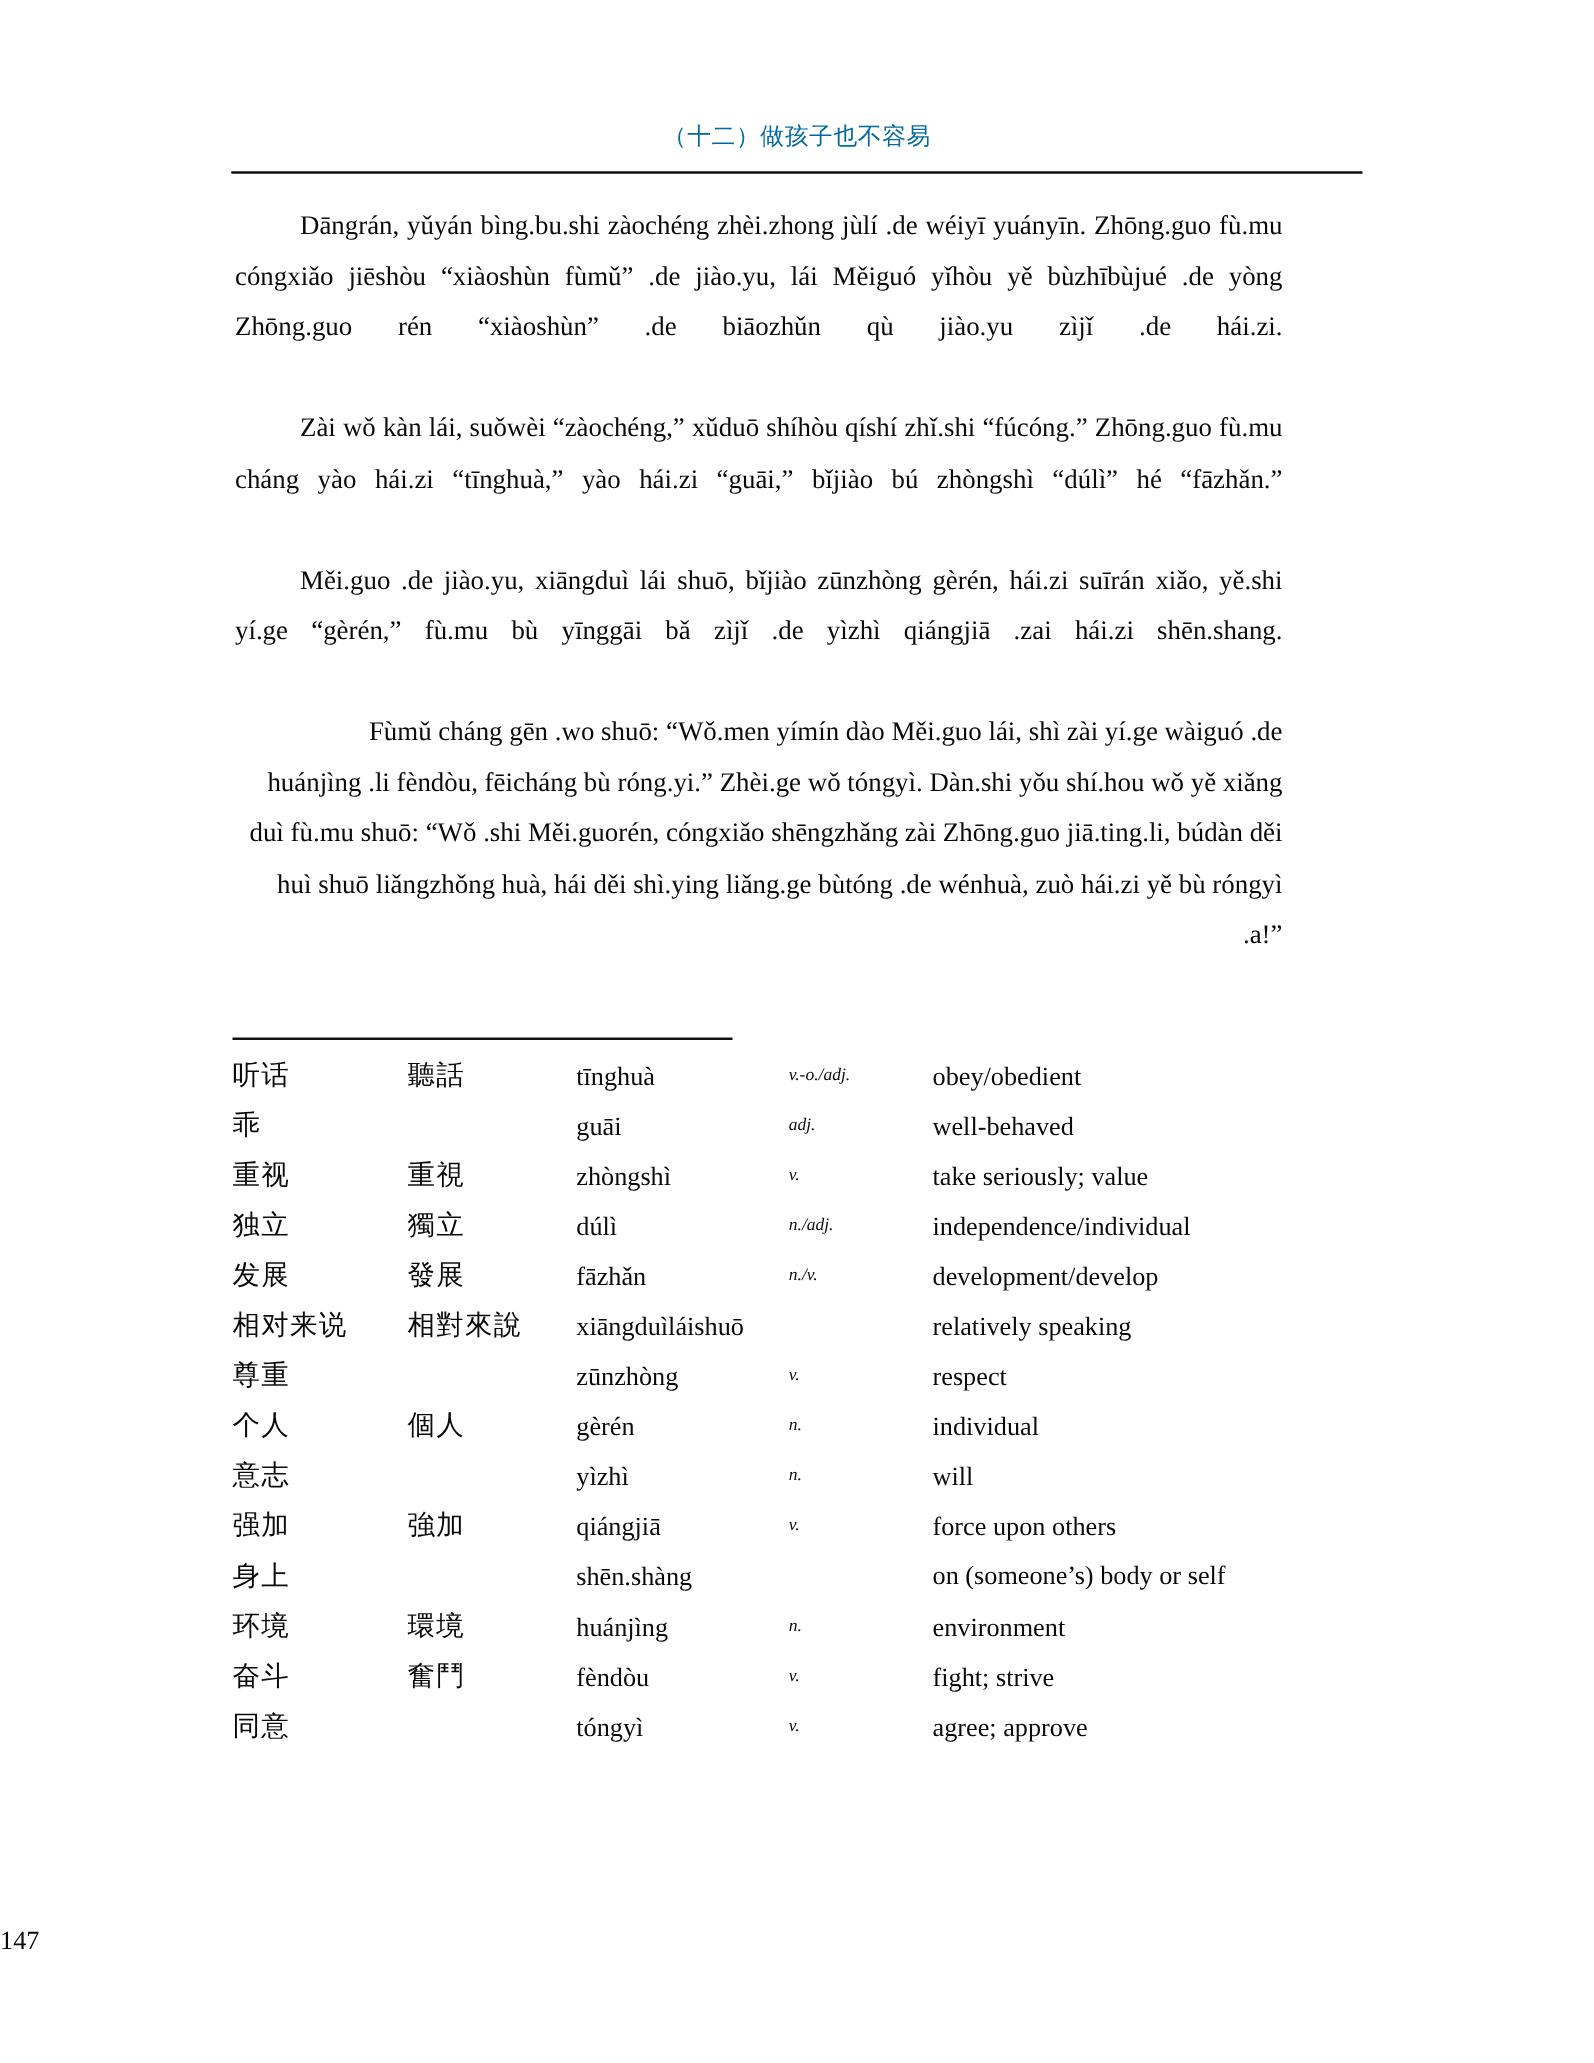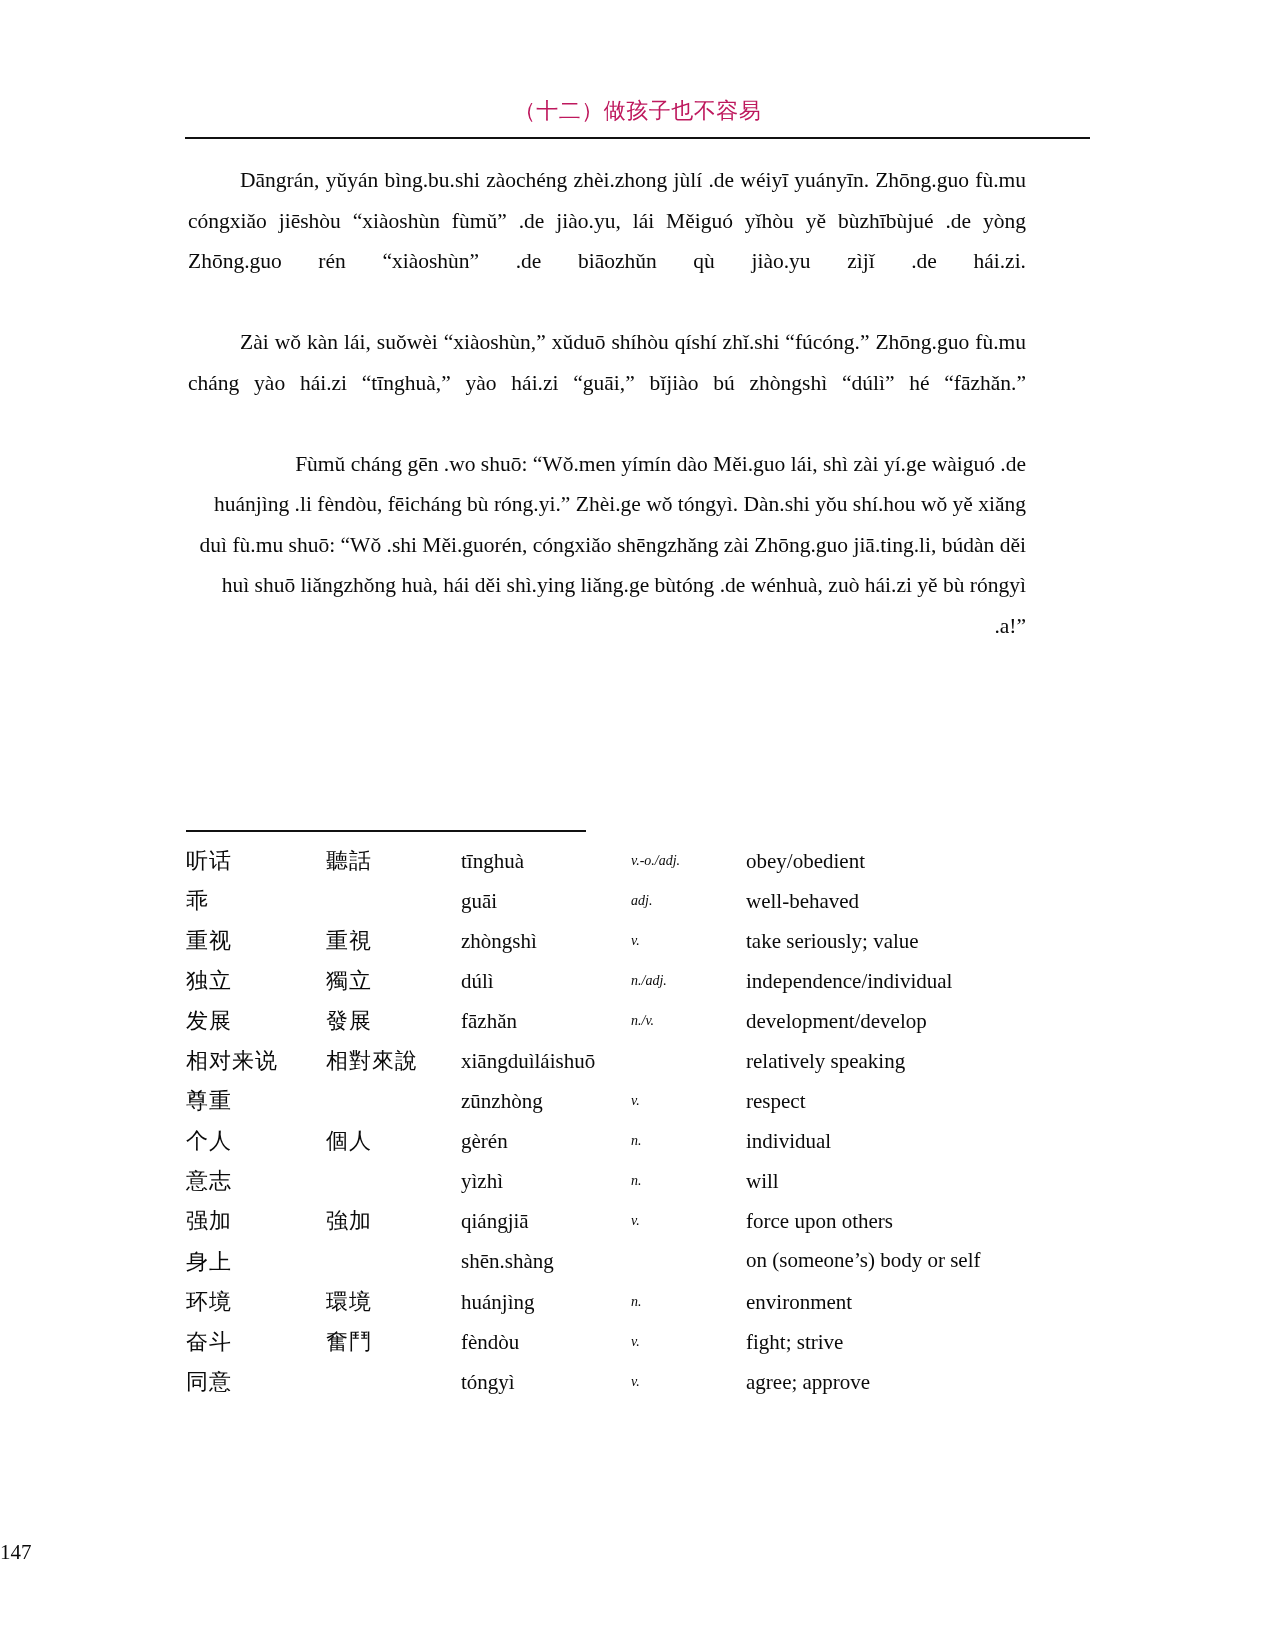--- a/index.html
+++ b/index.html
@@ -23,24 +23,24 @@
     box-sizing: border-box;
   }
 
   
   .running-head {
     position: absolute;
     top: 96px;
     left: 0;
     width: 1275px;
     text-align: center;
-    font-size: 22px;
+    font-size: 19px;
     letter-spacing: 0.5px;
     font-family: "DejaVu Sans", "Liberation Sans", sans-serif;
-    color: #be185d;
+    color: #0369a1;
   }
 
   .head-rule {
     position: absolute;
     top: 137px;
     left: 185px;
     width: 905px;
     height: 2px;
     background: #111;
   }
@@ -150,21 +150,22 @@
 <body>
 
 <div class="page">
 
   <div class="running-head">（十二）做孩子也不容易</div>
 
   <div class="head-rule"></div>
 
   <div class="body-text">
     <p>Dāngrán, yǔyán bìng.bu.shi zàochéng zhèi.zhong jùlí .de wéiyī yuányīn. Zhōng.guo fù.mu cóngxiǎo jiēshòu “xiàoshùn fùmǔ” .de jiào.yu, lái Měiguó yǐhòu yě bùzhībùjué .de yòng Zhōng.guo rén “xiàoshùn” .de biāozhǔn qù jiào.yu zìjǐ .de hái.zi.</p>
-    <p>Zài wǒ kàn lái, suǒwèi “xiàoshùn,” xǔduō shíhòu qíshí zhǐ.shi “fúcóng.” Zhōng.guo fù.mu cháng yào hái.zi “tīnghuà,” yào hái.zi “guāi,” bǐjiào bú zhòngshì “dúlì” hé “fāzhǎn.”</p>
+    <p>Zài wǒ kàn lái, suǒwèi “zàochéng,” xǔduō shíhòu qíshí zhǐ.shi “fúcóng.” Zhōng.guo fù.mu cháng yào hái.zi “tīnghuà,” yào hái.zi “guāi,” bǐjiào bú zhòngshì “dúlì” hé “fāzhǎn.”</p>
+    <p>Měi.guo .de jiào.yu, xiāngduì lái shuō, bǐjiào zūnzhòng gèrén, hái.zi suīrán xiǎo, yě.shi yí.ge “gèrén,” fù.mu bù yīnggāi bǎ zìjǐ .de yìzhì qiángjiā .zai hái.zi shēn.shang.</p>
     <p class="no-stretch">Fùmǔ cháng gēn .wo shuō: “Wǒ.men yímín dào Měi.guo lái, shì zài yí.ge wàiguó .de huánjìng .li fèndòu, fēicháng bù róng.yi.” Zhèi.ge wǒ tóngyì. Dàn.shi yǒu shí.hou wǒ yě xiǎng duì fù.mu shuō: “Wǒ .shi Měi.guorén, cóngxiǎo shēngzhǎng zài Zhōng.guo jiā.ting.li, búdàn děi huì shuō liǎngzhǒng huà, hái děi shì.ying liǎng.ge bùtóng .de wénhuà, zuò hái.zi yě bù róngyì .a!”</p>
   </div>
 
   <div class="vocab-wrap">
     <div class="vocab-rule"></div>
     <table class="vocab">
       <tbody>
         <tr>
           <td class="c-simp">听话</td>
           <td class="c-trad">聽話</td>

